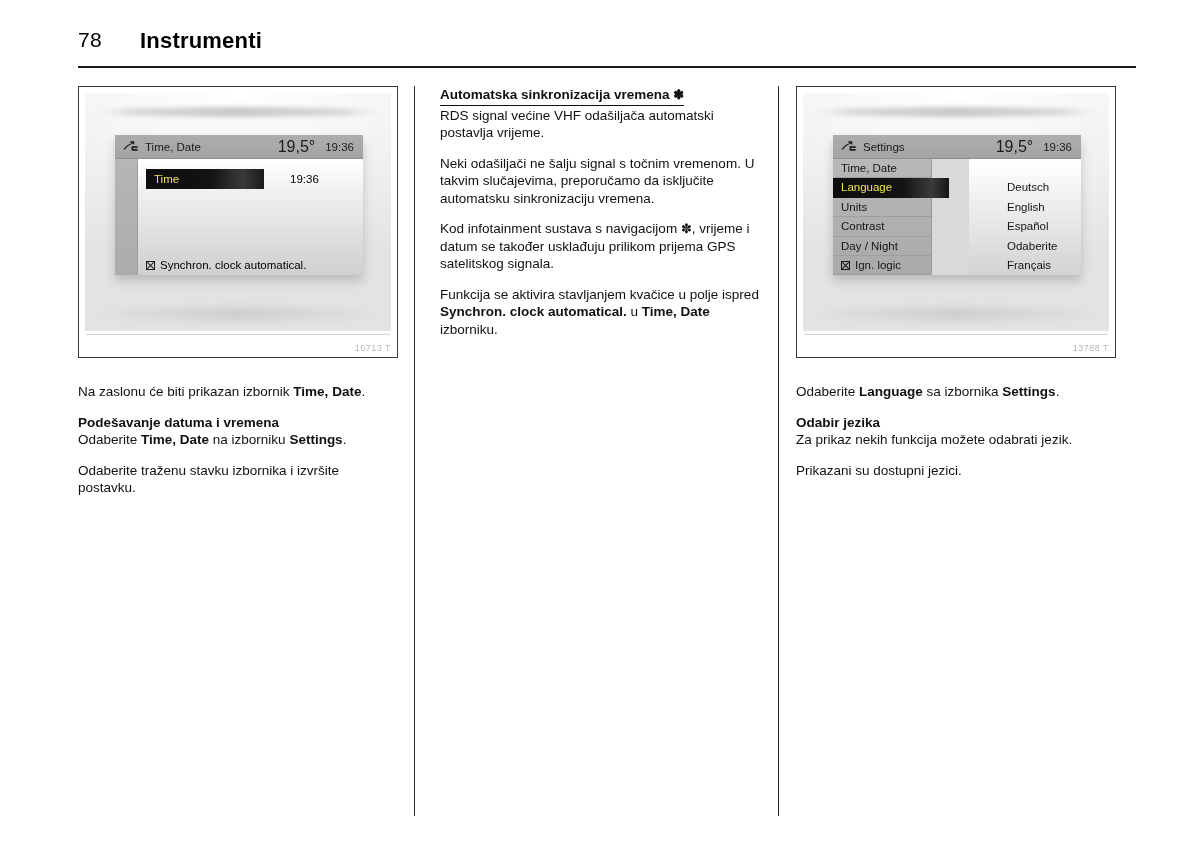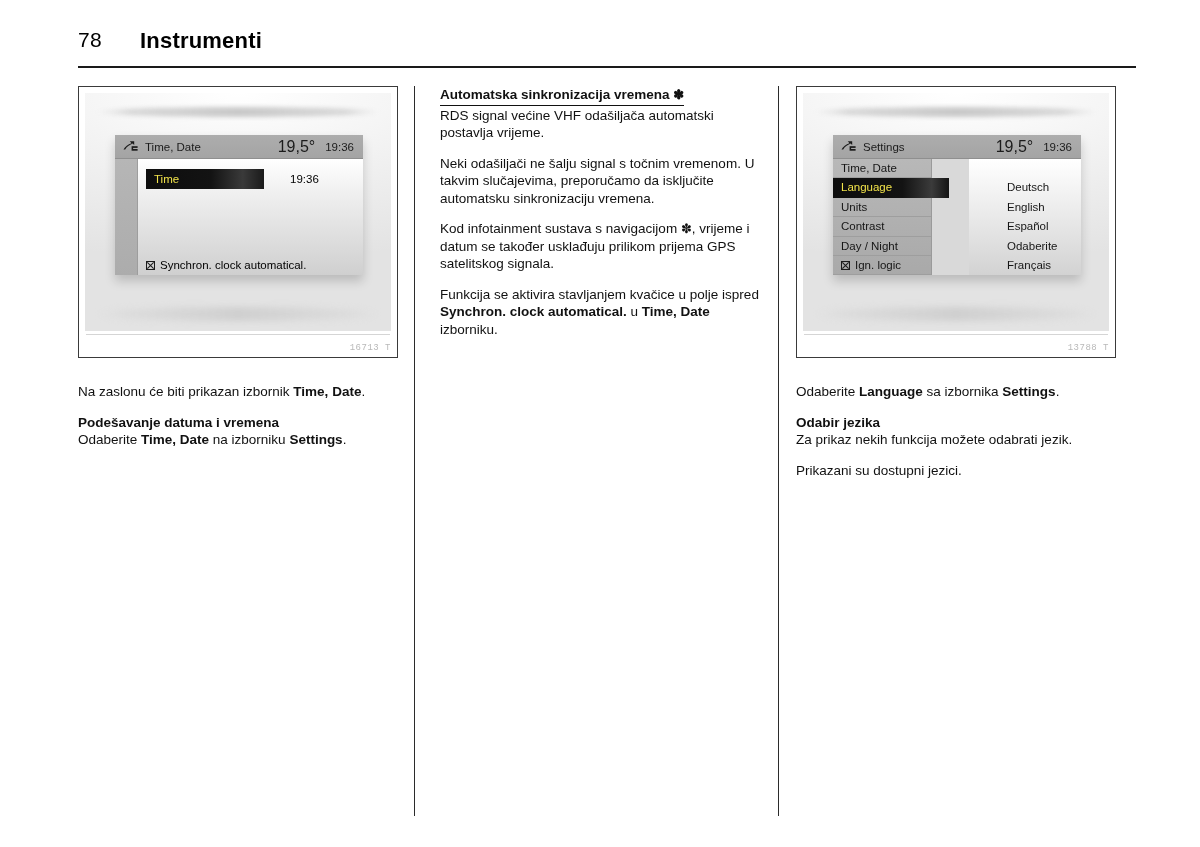--- a/index.html
+++ b/index.html
@@ -287,21 +287,21 @@
   }
 
   
   .fig-code {
     position: absolute;
     right: 6px;
     bottom: 4px;
     font-size: 9px;
     color: #b9b9b9;
     letter-spacing: 0.5px;
-    font-family: Liberation Mono, monospace;
+    font-family: Liberation Sans, sans-serif;
   }
   .fig-baseline {
     position: absolute;
     left: 7px;
     right: 7px;
     bottom: 22px;
     height: 1px;
     background: #d5d5d5;
   }
 
@@ -393,20 +393,21 @@
   </div>
 
   <div class="text-block gap-top">
     <p>
       <span>Na zaslonu će biti prikazan izbornik </span><span class="t-bold">Time, Date</span><span>.</span>
     </p>
     <p>
       <span class="sub-head">Podešavanje datuma i vremena</span><br>
       <span>Odaberite </span><span class="t-bold">Time, Date</span><span> na izborniku </span><span class="t-bold">Settings</span><span>.</span>
     </p>
+    <p>Odaberite traženu stavku izbornika i izvršite postavku.</p>
   </div>
 </div>
 
 <div class="col c2">
   <div class="text-block">
     <p>
       <span class="sub-head head-underlined"><span>Automatska sinkronizacija vremena</span> <span class="snowflake">✽</span></span><br>
       <span>RDS signal većine VHF odašiljača automatski postavlja vrijeme.</span>
     </p>
     <p>Neki odašiljači ne šalju signal s točnim vremenom. U takvim slučajevima, preporučamo da isključite automatsku sinkronizaciju vremena.</p>

